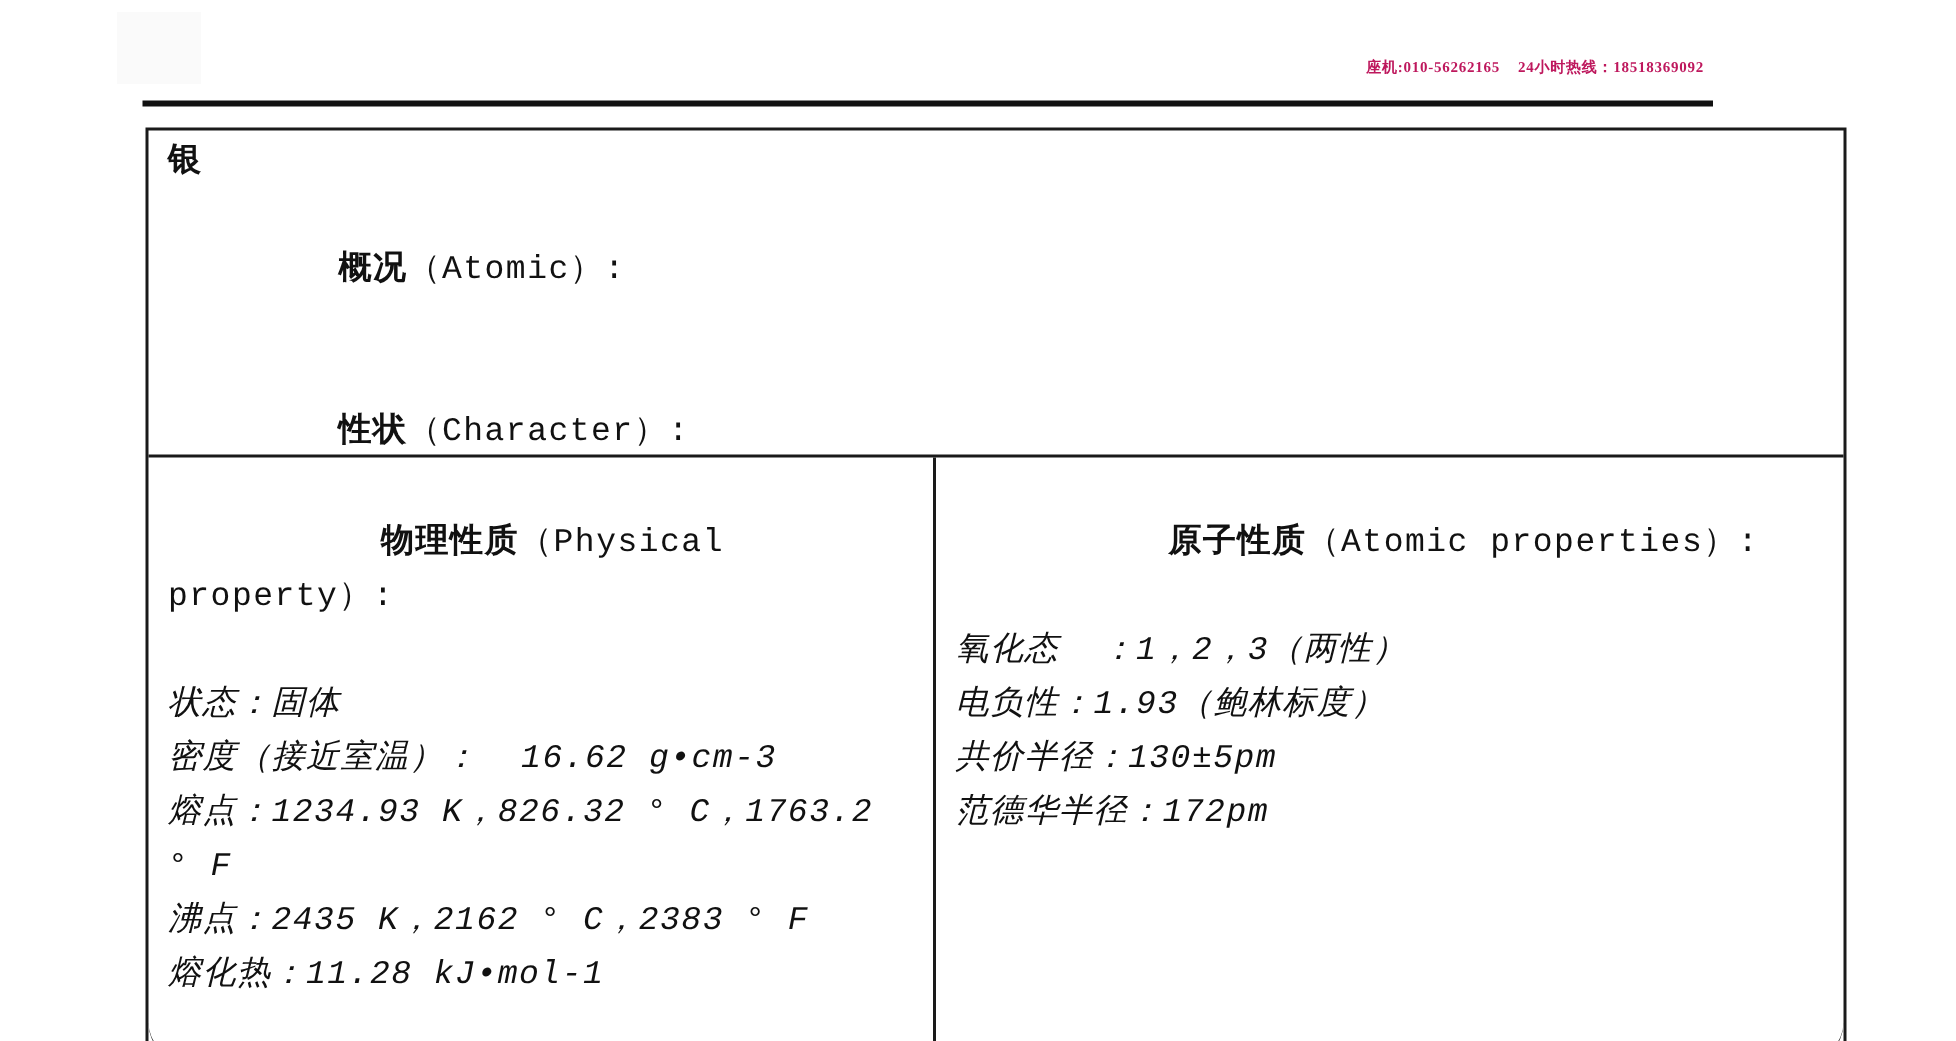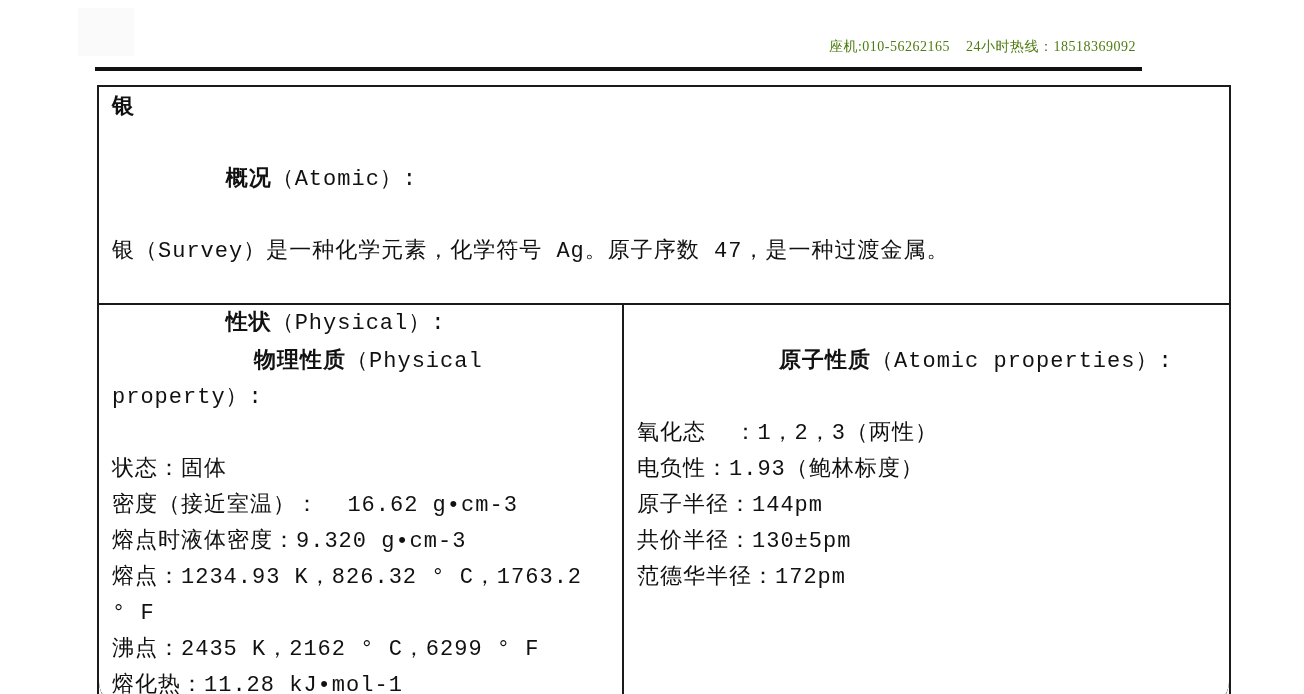--- a/index.html
+++ b/index.html
@@ -15,24 +15,24 @@
   .logo-ph {
     position: absolute;
     left: 78px; top: 8px;
     width: 56px; height: 48px;
     background: #fafafa;
   }
   .contact {
     position: absolute;
     top: 38px; right: 168px;
     font-family: "Liberation Serif", "DejaVu Serif", serif;
-    font-weight: normal;
-    font-size: 14px;
+    font-weight: bold;
+    font-size: 10px;
     letter-spacing: 0.5px;
-    color: #4d7c0f;
+    color: #be185d;
     white-space: pre;
   }
   .rule {
     position: absolute;
     left: 95px; top: 67px;
     width: 1047px; height: 4px;
     background: #111111;
   }
   .doc {
     position: absolute;
@@ -67,68 +67,65 @@
   .col.right { flex: 1; }
   .sec.footer {
     height: 44px;
     padding: 16px 13px;
     display: flex;
     align-items: center;
   }
   .line { white-space: pre-wrap; }
   .para { white-space: normal; }
   .bold { font-weight: bold; }
-  .prop-line { white-space: pre-wrap; line-height: 36px; }
+  .prop-line { white-space: pre-wrap; line-height: 36px; font-style: italic; }
 </style>
 </head>
 <body>
 
 <div class="page">
 
   <div class="logo-ph"></div>
 
   <div class="contact">座机:010-56262165    24小时热线：18518369092</div>
 
   <div class="rule"></div>
 
   <div class="doc">
 
     <div class="sec intro">
       <div class="line bold">银</div>
       <div class="line">
         <span class="bold">概况</span><span>（Atomic）:</span>
       </div>
-      <div class="para">银（Survey）是一种化学元素，化学符号 Ag。原子序数 47，是一种过渡金属。</div>
       <div class="line">
-        <span class="bold">性状</span><span>（Physical）:</span>
+        <span class="bold">性状</span><span>（Character）:</span>
       </div>
     </div>
 
     <div class="sec cols">
       <div class="col left">
         <div class="line">
           <span class="bold">物理性质</span><span>（Physical property）:</span>
         </div>
         <div>
             <div class="prop-line">状态：固体</div>
             <div class="prop-line">密度（接近室温）：  16.62 g•cm-3</div>
-            <div class="prop-line">熔点时液体密度：9.320 g•cm-3</div>
             <div class="prop-line">熔点：1234.93 K，826.32 ° C，1763.2 ° F</div>
-            <div class="prop-line">沸点：2435 K，2162 ° C，6299 ° F</div>
+            <div class="prop-line">沸点：2435 K，2162 ° C，2383 ° F</div>
             <div class="prop-line">熔化热：11.28 kJ•mol-1</div>
           </div>
       </div>
       <div class="col right">
         <div class="line">
           <span class="bold">原子性质</span><span>（Atomic properties）:</span>
         </div>
         <div>
             <div class="prop-line">氧化态  ：1，2，3（两性）</div>
             <div class="prop-line">电负性：1.93（鲍林标度）</div>
-            <div class="prop-line">原子半径：144pm</div>
             <div class="prop-line">共价半径：130±5pm</div>
             <div class="prop-line">范德华半径：172pm</div>
           </div>
       </div>
     </div>
 
     <div class="sec footer">我们可以为客户为您定制不同纯度、规格、尺寸、公差要求的产品。</div>
 
   </div>
 </div>

